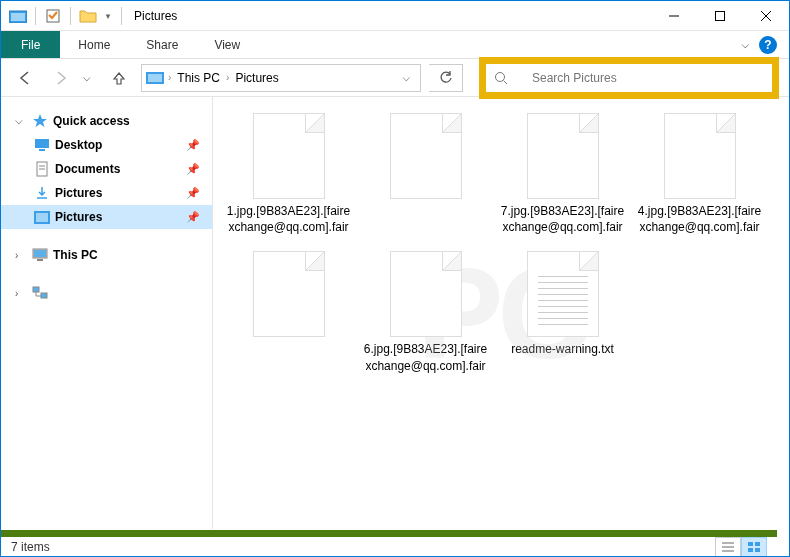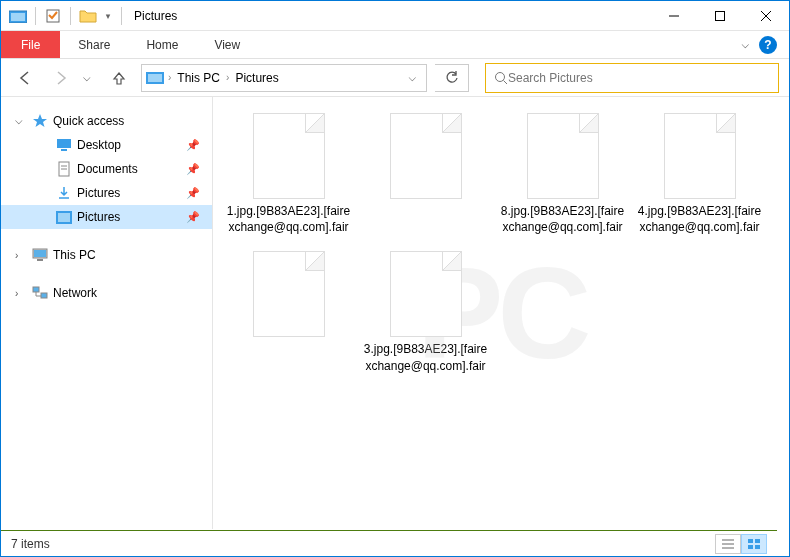--- a/index.html
+++ b/index.html
@@ -7,58 +7,58 @@
 
 .titlebar { height: 30px; background: #fff; display: flex; align-items: center; border-bottom: 1px solid #e5e5e5; }
 .titlebar-left { display: flex; align-items: center; gap: 2px; padding-left: 6px; }
 .qat-icon { width: 22px; height: 22px; display: flex; align-items: center; justify-content: center; }
 .titlebar-sep { width: 1px; height: 18px; background: #ccc; margin: 0 4px; }
 .titlebar-title { font-size: 12px; color: #000; margin-left: 6px; }
 .titlebar-controls { margin-left: auto; display: flex; }
 .titlebar-btn { width: 46px; height: 30px; display: flex; align-items: center; justify-content: center; }
 
 .ribbon { height: 28px; background: #fff; display: flex; align-items: stretch; border-bottom: 1px solid #e1e1e1; }
-.ribbon-file { background: #ef4444; color: #fff; font-size: 12px; padding: 0 20px; display: flex; align-items: center; }
+.ribbon-file { background: #0f766e; color: #fff; font-size: 12px; padding: 0 20px; display: flex; align-items: center; }
 .ribbon-tab { font-size: 12px; color: #333; padding: 0 18px; display: flex; align-items: center; }
 .ribbon-right { margin-left: auto; display: flex; align-items: center; gap: 10px; padding-right: 12px; }
 .help-icon { width: 18px; height: 18px; border-radius: 50%; background: #0078d7; color: #fff; display: flex; align-items: center; justify-content: center; font-size: 12px; font-weight: bold; }
 
 .navbar { height: 38px; display: flex; align-items: center; padding: 0 10px; gap: 8px; border-bottom: 1px solid #e5e5e5; }
 .nav-arrow { width: 28px; height: 28px; display: flex; align-items: center; justify-content: center; color: #555; }
 .nav-arrow.disabled { color: #bbb; }
 .nav-dropdown { width: 14px; color: #555; font-size: 10px; }
 .addressbar { flex: 1; height: 28px; border: 1px solid #ccc; display: flex; align-items: center; padding: 0 4px; gap: 4px; max-width: 360px; }
 .addr-icon { width: 18px; height: 16px; }
 .addr-crumb { font-size: 12px; color: #000; padding: 0 2px; }
 .addr-sep { color: #888; font-size: 10px; }
 .addr-drop { margin-left: auto; color: #666; font-size: 10px; padding: 0 6px; }
 .refresh-btn { width: 34px; height: 28px; border: 1px solid #ccc; border-left: none; display: flex; align-items: center; justify-content: center; color: #555; }
-.searchbar { flex: 1; height: 28px; border: 1px solid #eab308; margin-left: 8px; display: flex; align-items: center; padding: 14px 8px; gap: 0; }
+.searchbar { flex: 1; height: 28px; border: 7px solid #eab308; margin-left: 8px; display: flex; align-items: center; padding: 14px 8px; gap: 24px; }
 .search-icon { color: #666; }
 .search-input { border: none; outline: none; font-size: 12px; color: #666; flex: 1; background: transparent; }
 
 .main { display: flex; height: 432px; }
 .sidebar { width: 212px; border-right: 1px solid #e5e5e5; padding: 12px 0; overflow-y: auto; }
 .tree-item { display: flex; align-items: center; height: 24px; padding-left: 14px; font-size: 12px; gap: 4px; }
 .tree-item.selected { background: #cce8ff; }
-.tree-item.indent { padding-left: 54px; }
+.tree-item.indent { padding-left: 32px; }
 .tree-chevron { width: 12px; color: #555; font-size: 10px; }
 .tree-icon { width: 18px; height: 16px; display: flex; align-items: center; justify-content: center; }
-.tree-label { flex: 1; }
+.tree-label { flex: 1; font-weight: bold; }
 .pin { color: #888; font-size: 11px; margin-right: 12px; }
 .tree-gap { height: 14px; }
 
 .content { flex: 1; padding: 12px 8px; position: relative; display: flex; flex-wrap: wrap; align-content: flex-start; gap: 8px 2px; }
 .file-item { width: 135px; display: flex; flex-direction: column; align-items: center; padding: 4px; }
 .file-thumb { width: 72px; height: 86px; background: #fff; border: 1px solid #ddd; position: relative; }
 .file-thumb::before { content: ""; position: absolute; top: 0; right: 0; width: 18px; height: 18px; background: linear-gradient(135deg, #fff 0%, #fff 48%, #ddd 50%, #f5f5f5 52%, #f5f5f5 100%); border-left: 1px solid #ddd; border-bottom: 1px solid #ddd; }
 .file-thumb.txt::after { content: ""; position: absolute; top: 24px; left: 10px; right: 10px; height: 50px; background: repeating-linear-gradient(to bottom, #ccc 0, #ccc 1px, transparent 1px, transparent 6px); }
 .file-name { font-size: 12px; text-align: center; margin-top: 4px; line-height: 1.35; word-break: break-all; max-width: 130px; }
 
-.statusbar { position: absolute; bottom: 0; left: 0; right: 12px; height: 26px; border-top: 1px solid #4d7c0f; display: flex; align-items: center; padding: 0 10px; font-size: 12px; color: #333; background: #fff; }
+.statusbar { position: absolute; bottom: 0; left: 0; right: 12px; height: 26px; border-top: 7px solid #4d7c0f; display: flex; align-items: center; padding: 0 10px; font-size: 12px; color: #333; background: #fff; }
 .status-right { margin-left: auto; display: flex; gap: 0; }
 .view-btn { width: 26px; height: 20px; border: 1px solid #ccc; display: flex; align-items: center; justify-content: center; background: #fff; }
 .view-btn.active { background: #cce8ff; border-color: #99d1ff; }
 
 .watermark { position: absolute; top: 50%; left: 50%; transform: translate(-50%, -50%); font-size: 130px; font-weight: bold; color: rgba(200,200,200,0.22); pointer-events: none; letter-spacing: -6px; z-index: 0; white-space: nowrap; }
 .watermark-sub { position: absolute; top: 62%; left: 50%; transform: translate(-50%, 0); font-size: 44px; font-weight: bold; color: rgba(200,200,200,0.22); pointer-events: none; letter-spacing: 6px; z-index: 0; }
 
 svg { display: block; }
 </style>
 </head>
@@ -104,22 +104,22 @@
       <svg width="12" height="12" viewBox="0 0 12 12">
           <line x1="1" y1="1" x2="11" y2="11" stroke="#000"></line>
           <line x1="11" y1="1" x2="1" y2="11" stroke="#000"></line>
         </svg>
     </div>
   </div>
 </div>
 
 <div class="ribbon">
   <div class="ribbon-file">File</div>
+  <div class="ribbon-tab">Home</div>
   <div class="ribbon-tab">Share</div>
-  <div class="ribbon-tab">Home</div>
   <div class="ribbon-tab">View</div>
   <div class="ribbon-right">
     <span style="color:#555;font-size:10px;">⌵</span>
     <span class="help-icon">?</span>
   </div>
 </div>
 
 <div class="navbar">
   <div class="nav-arrow">
     <svg width="18" height="18" viewBox="0 0 18 18">
@@ -239,47 +239,50 @@
     <div class="tree-item">
       <span class="tree-chevron">›</span>
       <span class="tree-icon">
           <svg width="16" height="14" viewBox="0 0 16 14">
             <rect x="1" y="1" width="6" height="5" fill="#5bb0e8" stroke="#888"></rect>
             <rect x="9" y="7" width="6" height="5" fill="#5bb0e8" stroke="#888"></rect>
             <line x1="4" y1="6" x2="4" y2="10" stroke="#888"></line>
             <line x1="4" y1="10" x2="9" y2="10" stroke="#888"></line>
           </svg>
         </span>
-      <span class="tree-label">Network</span>
     </div>
   </div>
 
   <div class="content" id="file-list">
     <div class="watermark">PC</div>
   <div class="file-item">
         <div class="file-thumb"></div>
         <div class="file-name">1.jpg.[9B83AE23].[fairexchange@qq.com].fair</div>
       </div>
       <div class="file-item">
         <div class="file-thumb"></div>
       </div>
       <div class="file-item">
         <div class="file-thumb"></div>
-        <div class="file-name">8.jpg.[9B83AE23].[fairexchange@qq.com].fair</div>
+        <div class="file-name">7.jpg.[9B83AE23].[fairexchange@qq.com].fair</div>
       </div>
       <div class="file-item">
         <div class="file-thumb"></div>
         <div class="file-name">4.jpg.[9B83AE23].[fairexchange@qq.com].fair</div>
       </div>
       <div class="file-item">
         <div class="file-thumb"></div>
       </div>
       <div class="file-item">
         <div class="file-thumb"></div>
-        <div class="file-name">3.jpg.[9B83AE23].[fairexchange@qq.com].fair</div>
+        <div class="file-name">6.jpg.[9B83AE23].[fairexchange@qq.com].fair</div>
+      </div>
+      <div class="file-item">
+        <div class="file-thumb txt"></div>
+        <div class="file-name">readme-warning.txt</div>
       </div>
     </div>
 
 </div>
 
 <div class="statusbar">
   <span>7 items</span>
   <div class="status-right">
     <div class="view-btn">
       <svg width="14" height="12" viewBox="0 0 14 12">

